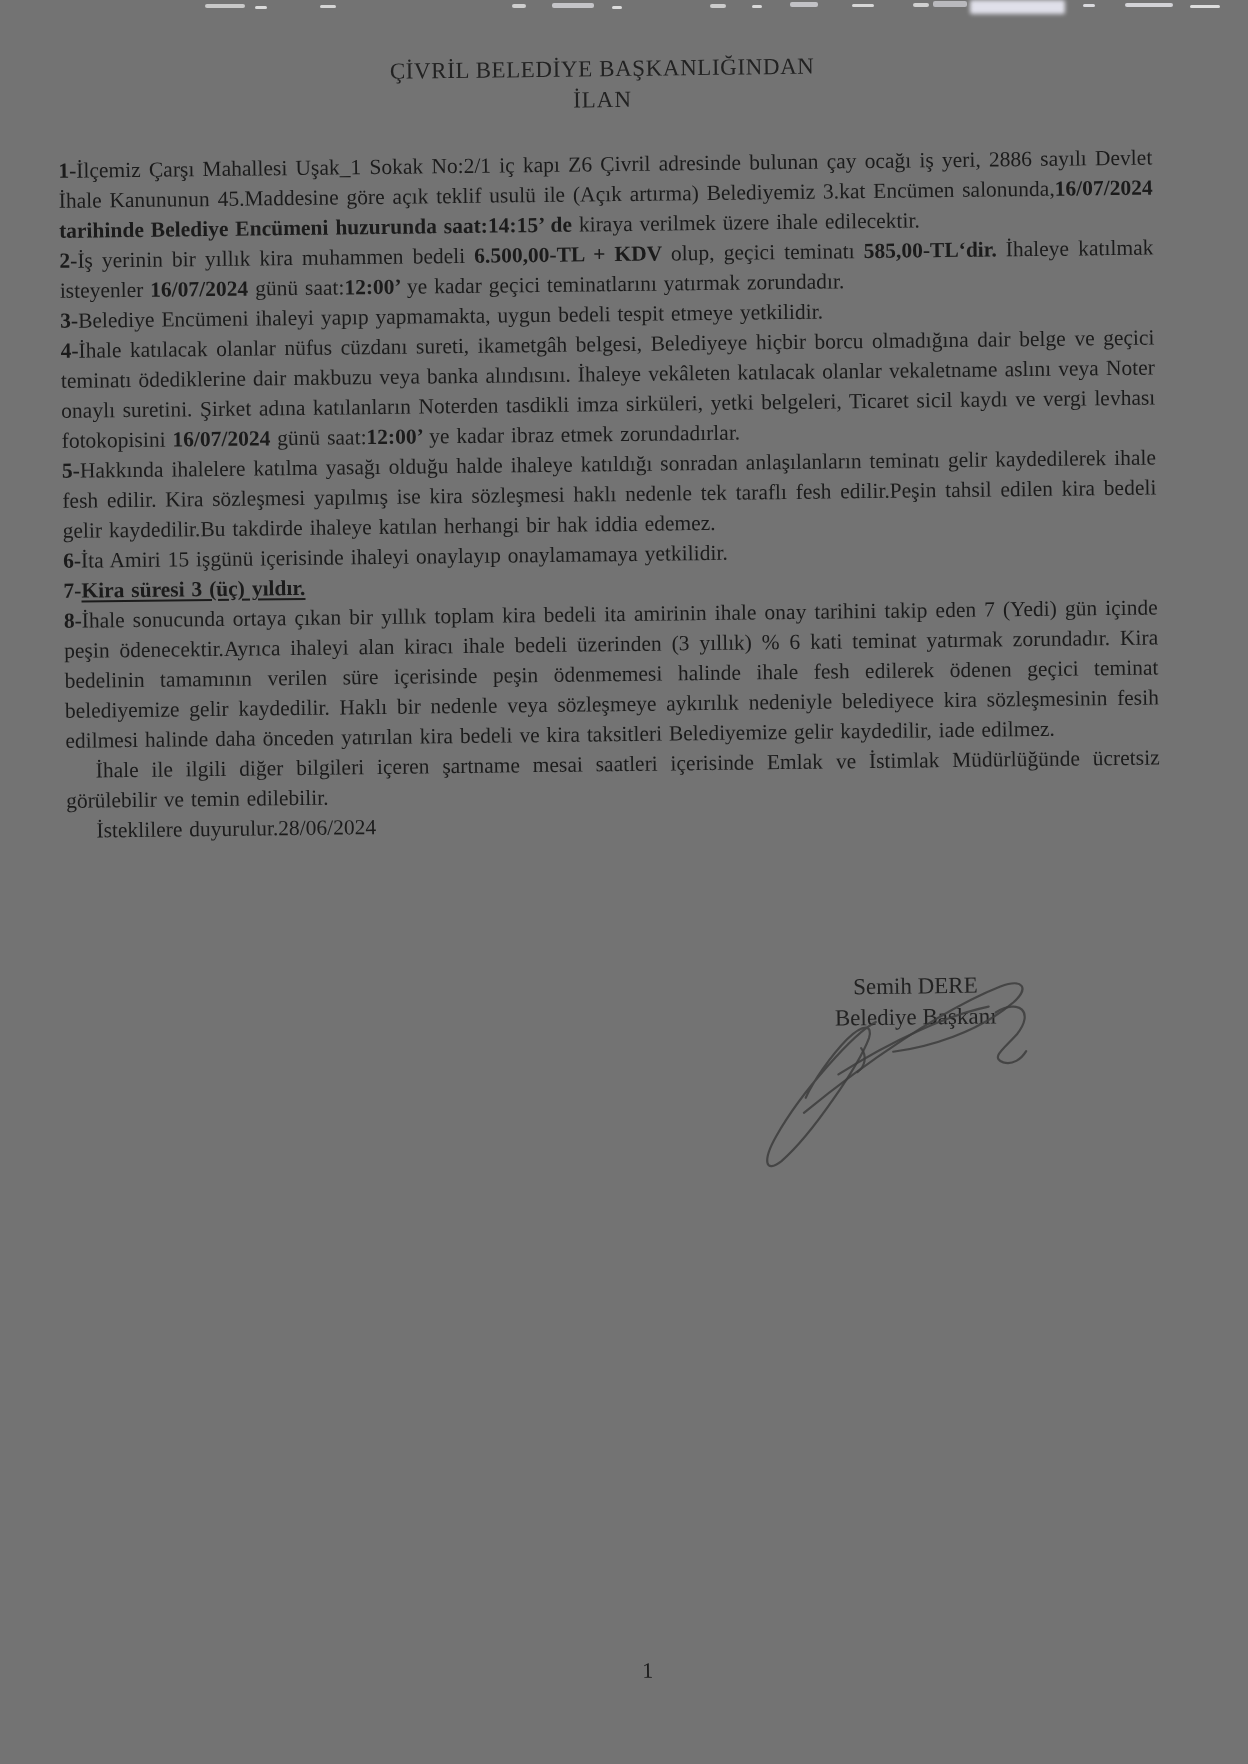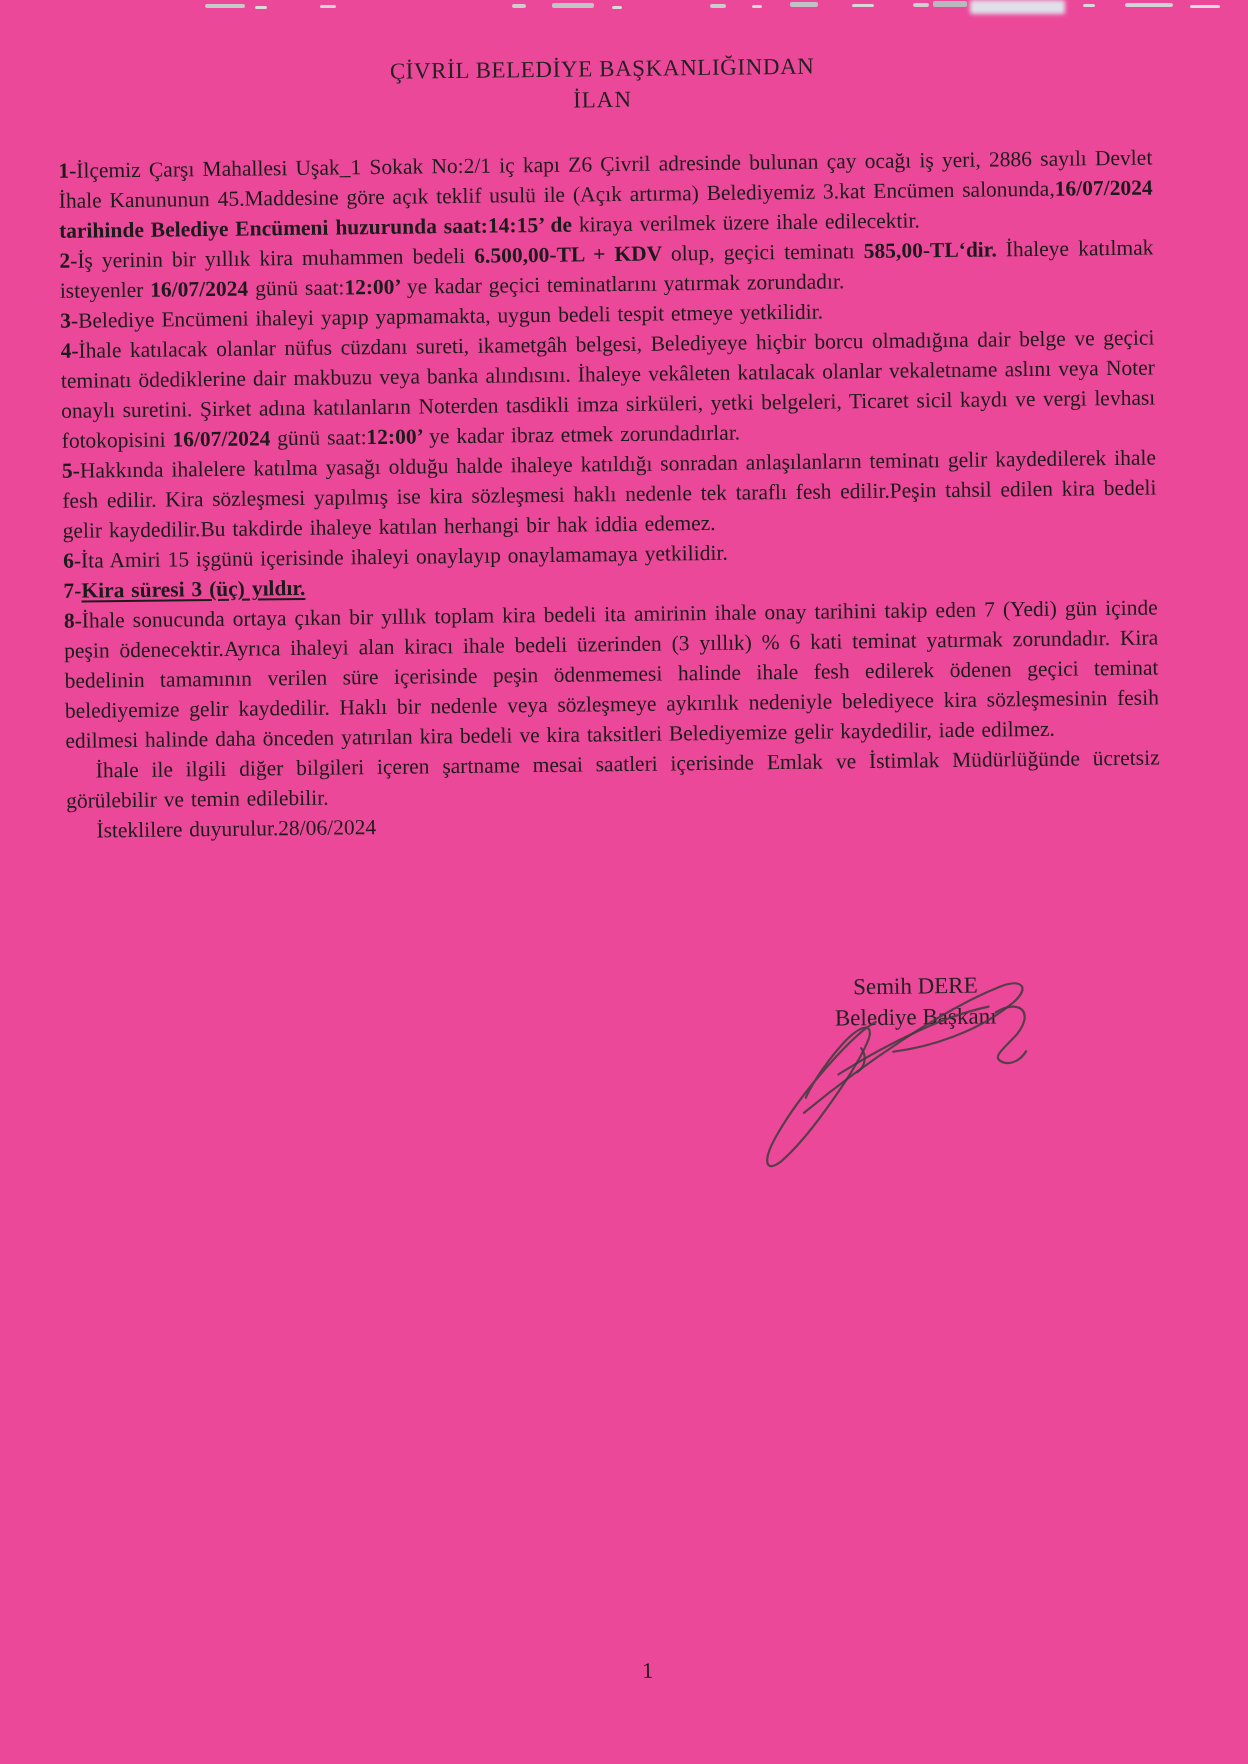--- a/index.html
+++ b/index.html
@@ -6,21 +6,21 @@
   body{
     width:1248px;height:1764px;
     background:#ffffff;
     font-family:"Liberation Serif","DejaVu Serif",serif;
     color:#1b1b1b;
     overflow:hidden;
     position:relative;
   }
   .page{
     position:absolute;inset:0;
-    background:#ec4899;
+    background:#737373;
   }
   .content{
     position:absolute;inset:0;
     transform:rotate(-0.7deg);
     transform-origin:50% 45%;
   }
   .doc-title{
     position:absolute;top:56px;left:0;width:100%;
     text-align:center;
     font-size:23px;letter-spacing:0.6px;

